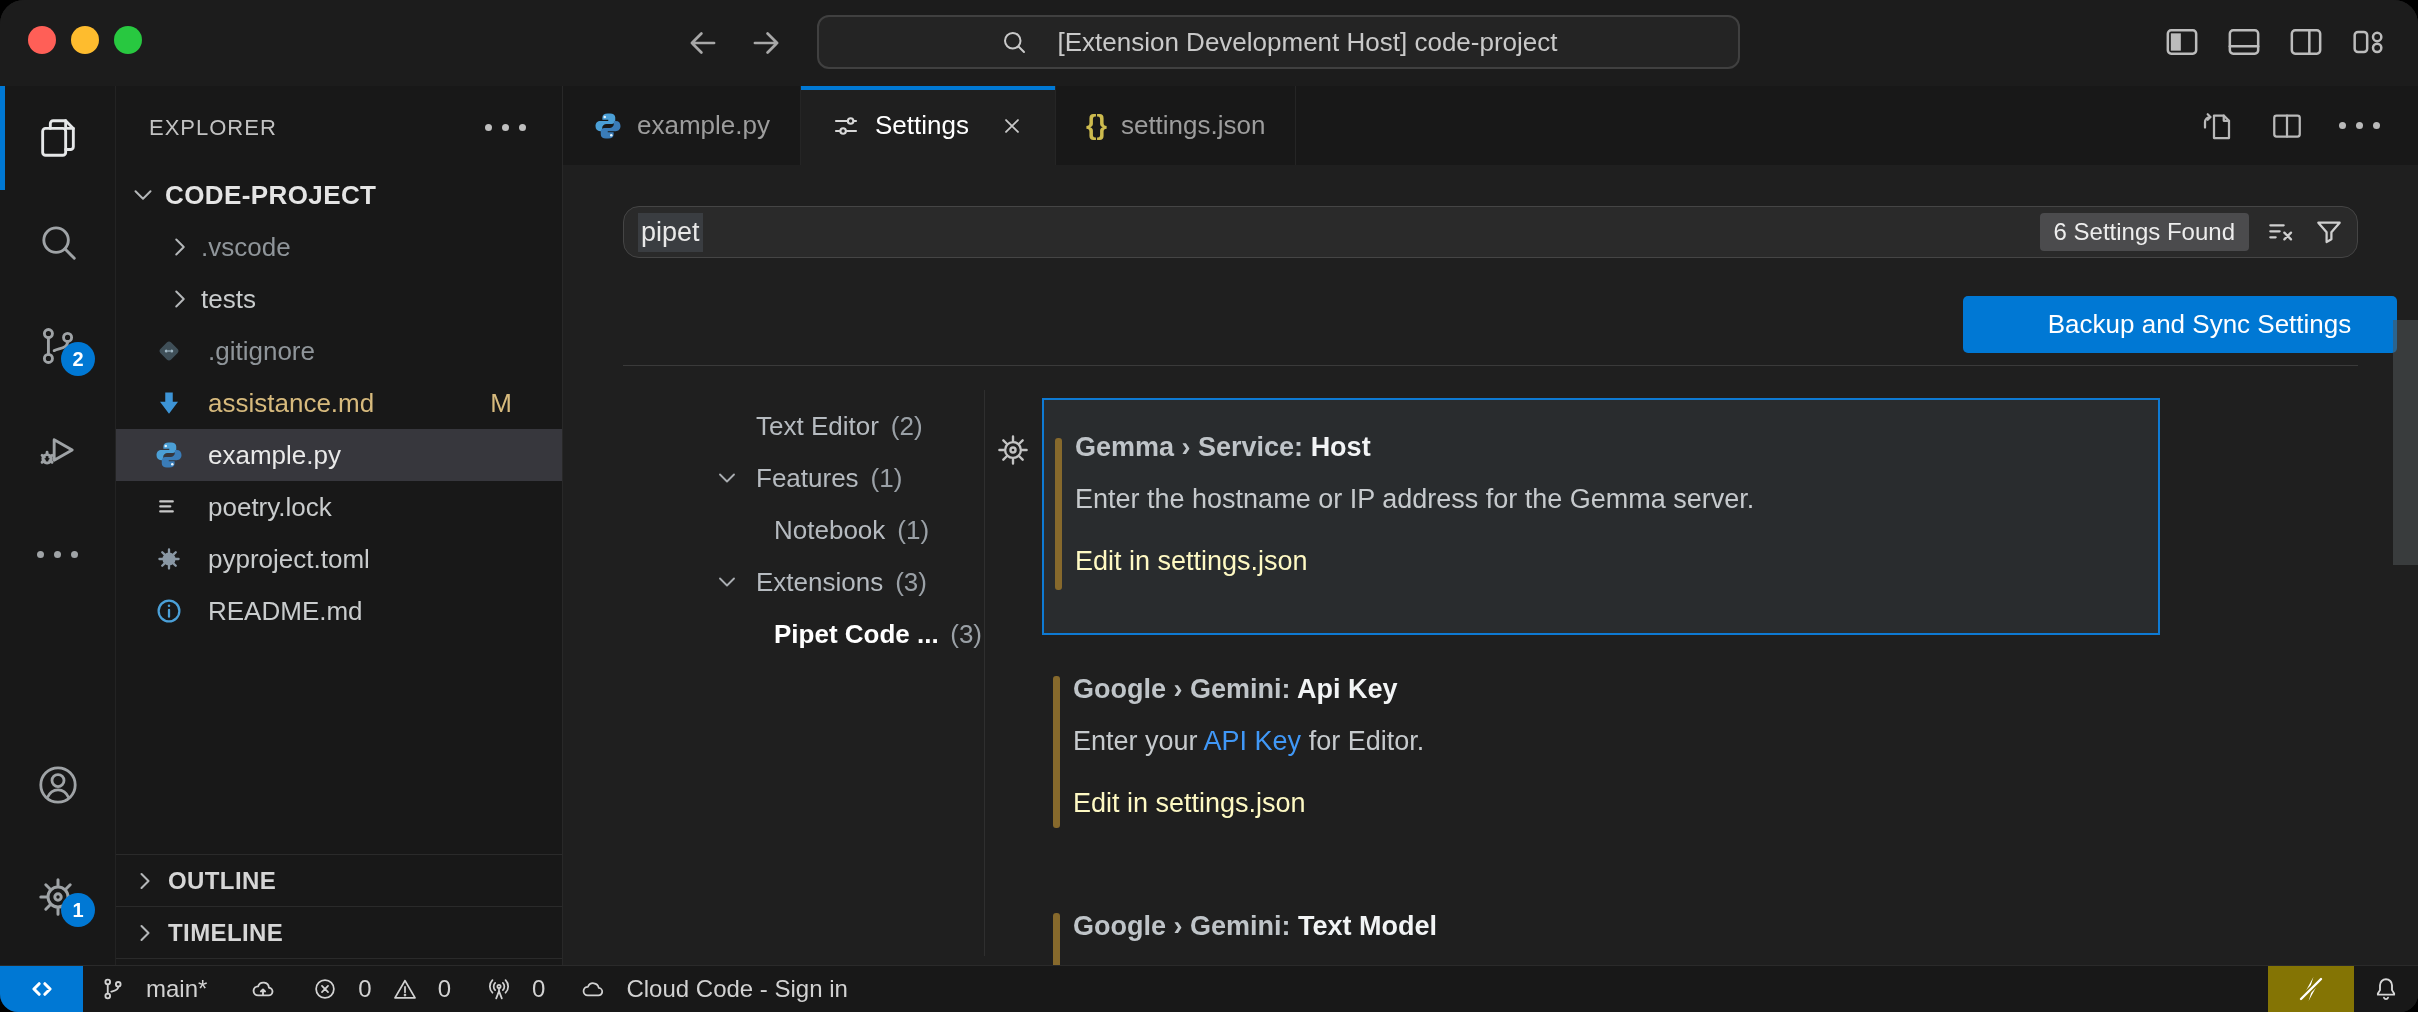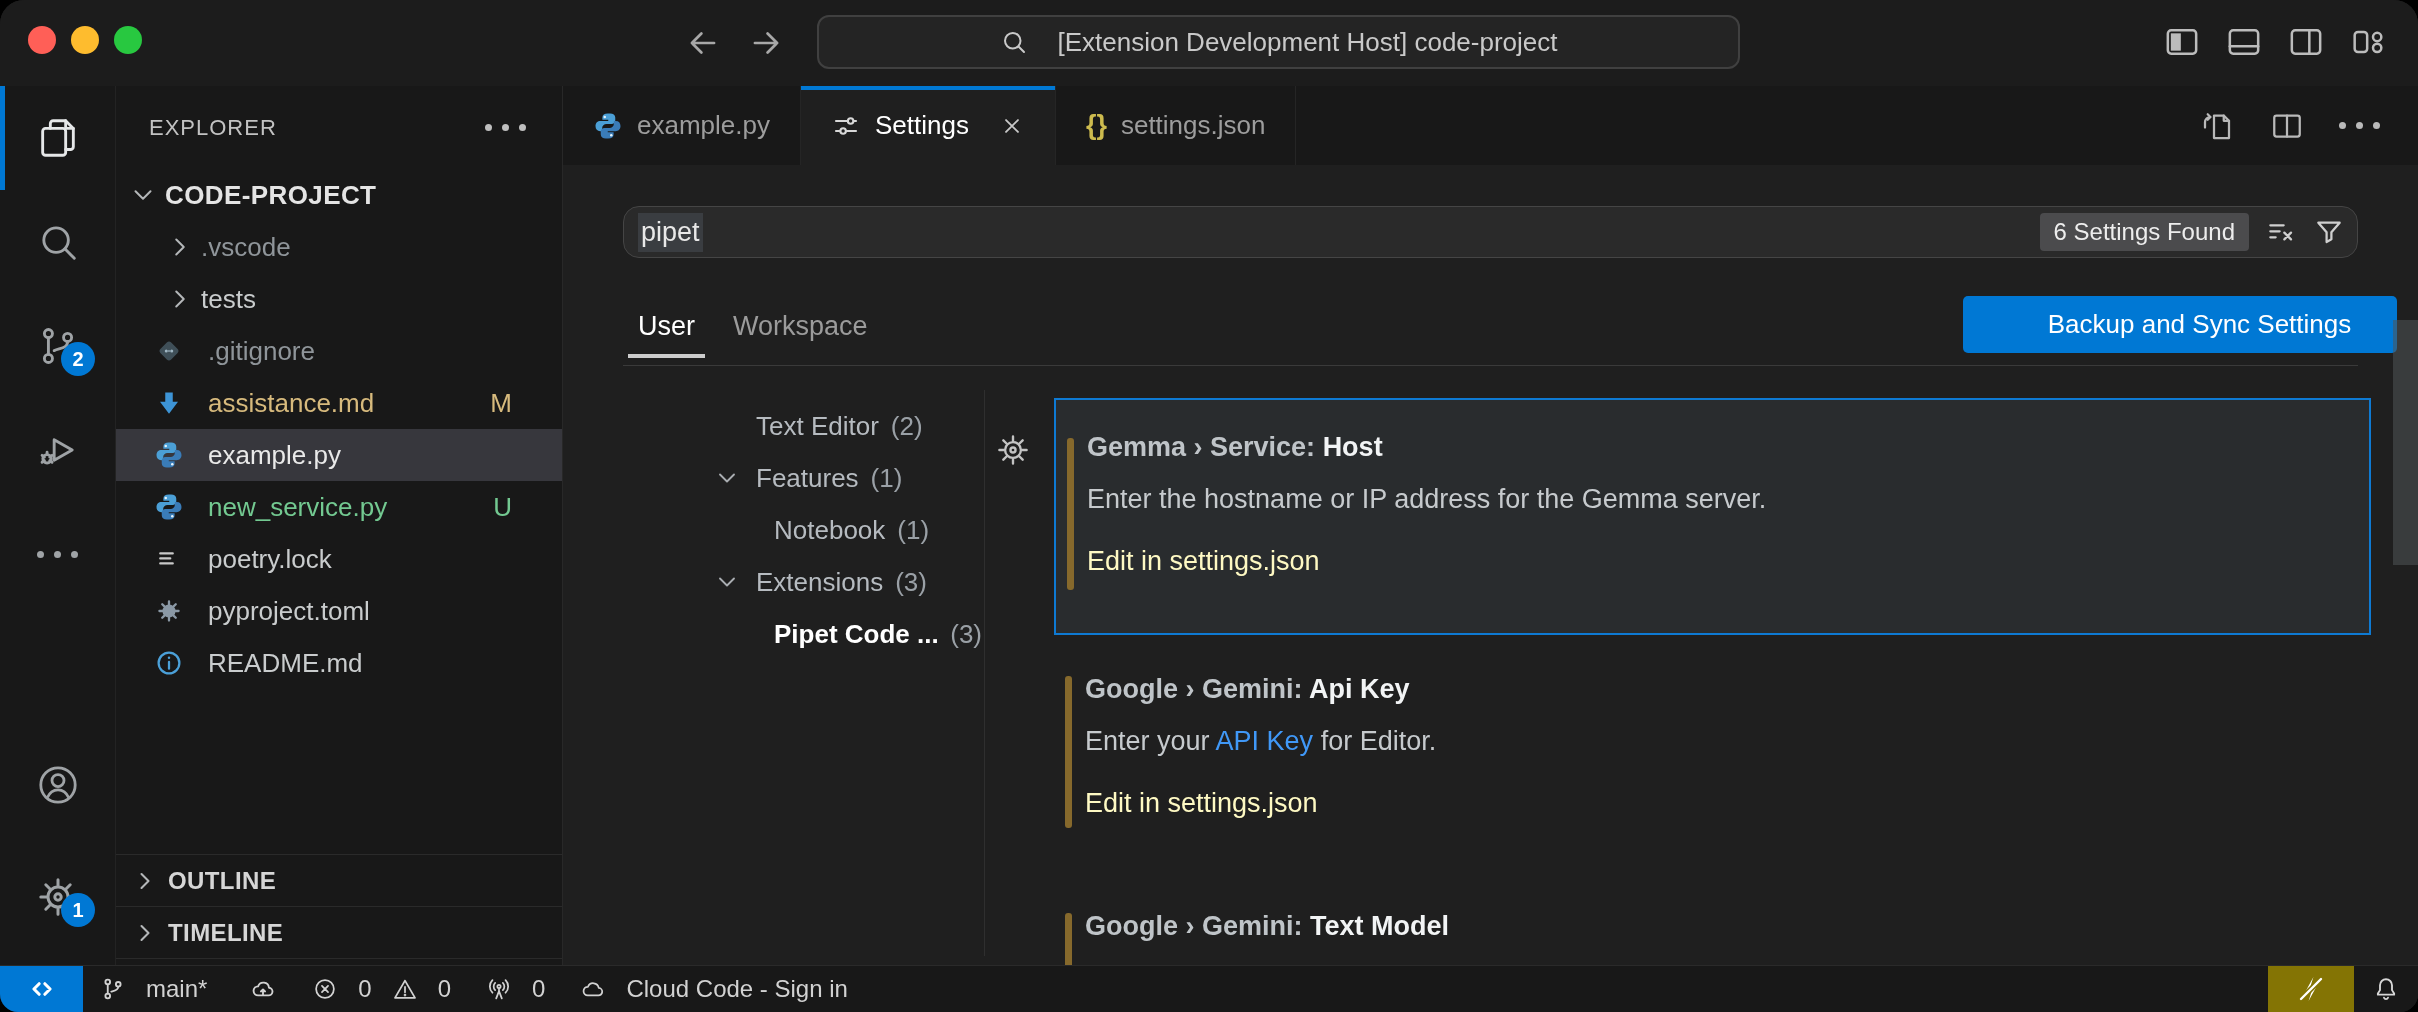--- a/index.html
+++ b/index.html
@@ -73,21 +73,21 @@
   .backup-btn{position:absolute;left:1400px;top:131px;width:395px;height:57px;background:#0078d4;border-radius:5px;color:#fff;font-size:26px;display:flex;align-items:center;justify-content:center;padding-left:39px;}
   .toc{position:absolute;left:60px;top:235px;width:361px;}
   .toc-row{height:52px;display:flex;align-items:center;font-size:26px;color:#b6bbc0;position:relative;padding-left:133px;}
   .toc-row.child{padding-left:151px;}
   .toc-row .chev{position:absolute;left:90px;width:28px;color:#a9adb1;}
   .toc-row .count{margin-left:12px;color:#9aa0a6;}
   .toc-row.active .lbl{color:#fff;font-weight:700;}
   .toc-row.active .count{margin-left:auto;margin-right:2px;}
   .vsep{position:absolute;left:421px;top:225px;bottom:10px;width:1px;background:#2f2f2f;}
   .row-gear{position:absolute;left:431px;top:266px;color:#c3c3c3;}
-  .card{position:absolute;left:479px;width:1317px;box-sizing:border-box;margin-left:12px;}
+  .card{position:absolute;left:479px;width:1118px;box-sizing:border-box;}
   .card.bordered{top:233px;height:237px;background:#292c2e;border:2px solid #0e7ad3;}
   .card2{top:473px;height:240px;}
   .card3{top:710px;height:200px;}
   .gold-bar{position:absolute;left:11px;top:38px;width:7px;height:152px;background:#86692c;border-radius:3px;}
   .card3 .gold-bar{height:120px;}
   .card-title{padding:36px 0 0 31px;font-size:27px;font-weight:700;color:#bfc4c8;}
   .card.bordered .card-title{padding-top:32px;}
   .card-title b{color:#f2f4f5;font-weight:700;}
   .card-desc{padding:21px 0 0 31px;font-size:27px;color:#c6cacd;}
   .card-desc .dlink{color:#4098f7;}
@@ -261,32 +261,20 @@
               <path fill="#4b9fd6" d="M11.8 2c-2.7 0-4.3 1.2-4.3 3.2V7h4.7v.9H5.9C3.7 7.9 2 9.3 2 12s1.5 4.1 3.7 4.1h1.6v-2.3c0-1.9 1.6-3.4 3.5-3.4h4.1c1.6 0 2.9-1.3 2.9-2.9V5.2C17.8 3.2 16 2 13.8 2z"></path>
               <circle cx="9.4" cy="4.7" r="1" fill="#e6f4fc"></circle>
               <path fill="#3a7cb8" d="M12.2 22c2.7 0 4.3-1.2 4.3-3.2V17h-4.7v-.9h6.3c2.2 0 3.9-1.4 3.9-4.1s-1.5-4.1-3.7-4.1h-1.6v2.3c0 1.9-1.6 3.4-3.5 3.4H9.1c-1.6 0-2.9 1.3-2.9 2.9v2.3c0 2 1.8 3.2 4 3.2z"></path>
               <circle cx="14.6" cy="19.3" r="1" fill="#e6f4fc"></circle>
             </svg>
         </span>
         <span class="lbl" style="color:#e9e9e9">example.py</span>
       </div>
       <div class="trow">
         <span class="ficon">
-          <svg width="30" height="30" viewBox="0 0 24 24">
-              <path fill="#4b9fd6" d="M11.8 2c-2.7 0-4.3 1.2-4.3 3.2V7h4.7v.9H5.9C3.7 7.9 2 9.3 2 12s1.5 4.1 3.7 4.1h1.6v-2.3c0-1.9 1.6-3.4 3.5-3.4h4.1c1.6 0 2.9-1.3 2.9-2.9V5.2C17.8 3.2 16 2 13.8 2z"></path>
-              <circle cx="9.4" cy="4.7" r="1" fill="#e6f4fc"></circle>
-              <path fill="#3a7cb8" d="M12.2 22c2.7 0 4.3-1.2 4.3-3.2V17h-4.7v-.9h6.3c2.2 0 3.9-1.4 3.9-4.1s-1.5-4.1-3.7-4.1h-1.6v2.3c0 1.9-1.6 3.4-3.5 3.4H9.1c-1.6 0-2.9 1.3-2.9 2.9v2.3c0 2 1.8 3.2 4 3.2z"></path>
-              <circle cx="14.6" cy="19.3" r="1" fill="#e6f4fc"></circle>
-            </svg>
-        </span>
-        <span class="lbl grn">new_service.py</span>
-        <span class="fbadge grn">U</span>
-      </div>
-      <div class="trow">
-        <span class="ficon">
           <svg class="ic" width="30" height="30" viewBox="0 0 24 24" stroke="#c8c8c8" stroke-width="1.8">
               <path d="M5 7.5h10M5 11.5h8M5 15.5h10"></path>
             </svg>
         </span>
         <span class="lbl">poetry.lock</span>
       </div>
       <div class="trow">
         <span class="ficon">
           <svg class="ic" width="28" height="28" viewBox="0 0 24 24" stroke="#8a98a5" stroke-width="2">
               <circle cx="12" cy="12" r="4.6" fill="#8a98a5"></circle>
@@ -379,24 +367,20 @@
           <svg class="ic" width="32" height="32" viewBox="0 0 24 24" stroke="currentColor" stroke-width="1.7">
               <path d="M4 7h10M4 11.5h7M4 16h4"></path>
               <path d="M14.5 12.5l5 5M19.5 12.5l-5 5"></path>
             </svg>
           <svg class="ic" width="32" height="32" viewBox="0 0 24 24" stroke="currentColor" stroke-width="1.7">
               <path d="M4 5h16l-6.2 7.2v5.3l-3.6 2v-7.3z"></path>
             </svg>
         </span>
       </div>
 
-      <div class="scope-tabs">
-        <span class="scope active">User</span>
-        <span class="scope">Workspace</span>
-      </div>
       <div class="scope-divider"></div>
       <div class="backup-btn">Backup and Sync Settings</div>
 
       <div class="toc">
         <div class="toc-row">
           <span class="lbl">Text Editor</span>
           <span class="count">(2)</span>
         </div>
         <div class="toc-row">
           <svg class="chev ic" viewBox="0 0 24 24" width="28" height="28" stroke="currentColor" stroke-width="1.6">

